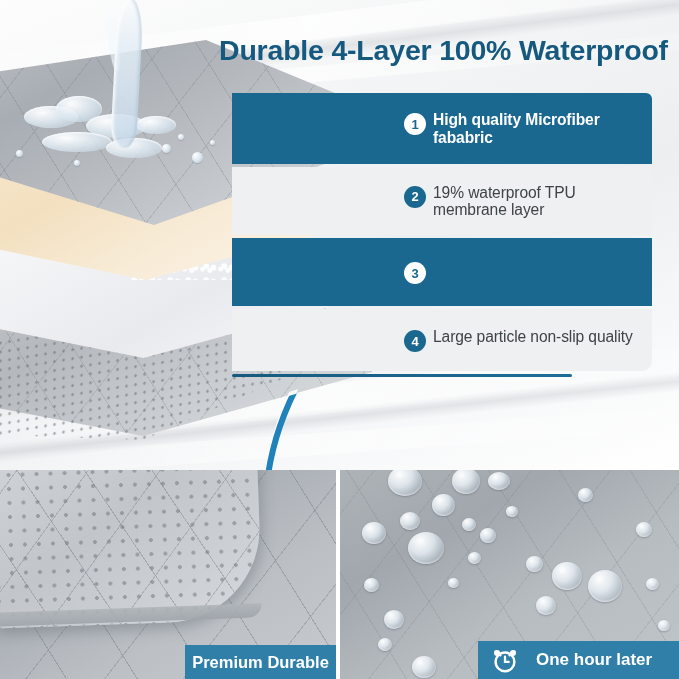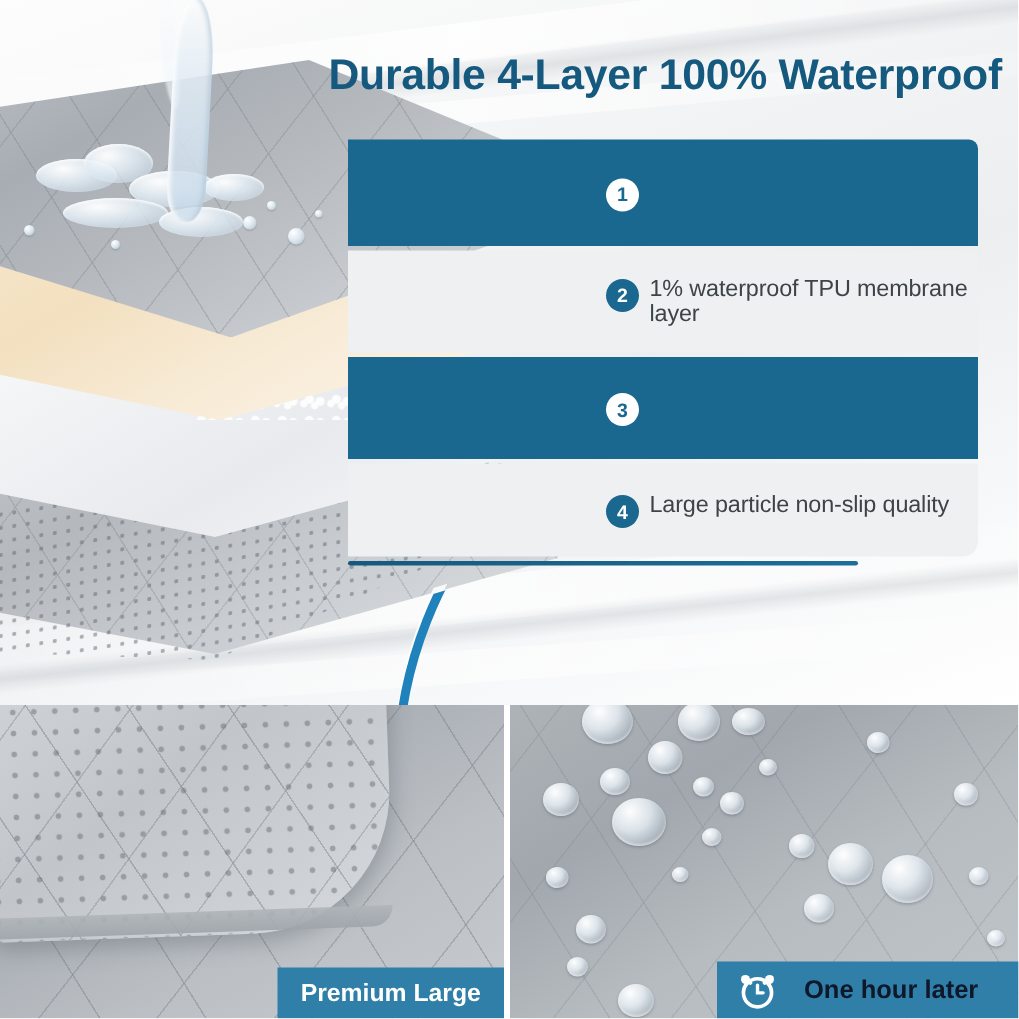--- a/index.html
+++ b/index.html
@@ -182,21 +182,21 @@
   .bead{position:absolute;border-radius:50%;
     background:radial-gradient(ellipse at 34% 28%, rgba(255,255,255,.98) 0%, rgba(231,239,245,.82) 40%, rgba(168,180,192,.55) 75%, rgba(140,152,164,.45) 100%);
     box-shadow:0 1px 2px rgba(90,100,110,.45), inset 0 -1px 2px rgba(255,255,255,.6);}
 
   
   .label-left{position:absolute;left:185px;top:645px;width:151px;height:34px;
     background:#2f7fa8;display:flex;align-items:center;justify-content:center;}
   .label-left span{color:#fff;font-size:16.5px;font-weight:bold;}
   .label-right{position:absolute;left:478px;top:641px;width:201px;height:38px;
     background:#2f7fa8;display:flex;align-items:center;padding-left:12px;}
-  .label-right .txt{color:#0f172a;font-size:17px;font-weight:bold;margin-left:16px;}
+  .label-right .txt{color:#ffffff;font-size:17px;font-weight:bold;margin-left:16px;}
   .clock{width:30px;height:30px;flex:0 0 30px;}
 </style>
 </head>
 <body>
 
 <div id="stage">
 
   <div class="top-section">
     <div class="streak s1"></div>
     <div class="streak s2"></div>
@@ -242,27 +242,28 @@
       </div>
     </div>
 
     <div class="title">Durable 4-Layer 100% Waterproof</div>
 
     <div class="bands">
 
       <div class="band b1 band-dark">
         <div class="bandlabel">
           <div class="num num-onDark">1</div>
+          <div class="ftext onDark">High quality Microfiber fababric</div>
         </div>
       </div>
 
       <div class="band b2 band-light">
         <div class="bandlabel">
           <div class="num num-onLight">2</div>
-          <div class="ftext onLight">1% waterproof TPU membrane layer</div>
+          <div class="ftext onLight">19% waterproof TPU membrane layer</div>
         </div>
       </div>
 
       <div class="band b3 band-dark">
         <div class="bandlabel">
           <div class="num num-onDark">3</div>
         </div>
       </div>
 
       <div class="band b4 band-light">
@@ -315,21 +316,21 @@
       <div class="bead" style="left:38px;top:168px;width:14px;height:13px;"></div>
       <div class="bead" style="left:72px;top:186px;width:24px;height:22px;"></div>
       <div class="bead" style="left:108px;top:108px;width:11px;height:10px;"></div>
       <div class="bead" style="left:166px;top:36px;width:12px;height:11px;"></div>
       <div class="bead" style="left:238px;top:18px;width:15px;height:14px;"></div>
       <div class="bead" style="left:318px;top:150px;width:12px;height:11px;"></div>
     </div>
   </div>
 
   <div class="label-left">
-    <span>Premium Large</span>
+    <span>Premium Durable</span>
   </div>
 
   <div class="label-right">
     <svg class="clock" viewBox="0 0 32 32">
       <circle cx="16" cy="18" r="10" fill="none" stroke="#ffffff" stroke-width="2.6"></circle>
       <path d="M6 7 L11 11 M26 7 L21 11" stroke="#ffffff" stroke-width="2.6" stroke-linecap="round"></path>
       <circle cx="7.5" cy="8.5" r="3.2" fill="#ffffff"></circle>
       <circle cx="24.5" cy="8.5" r="3.2" fill="#ffffff"></circle>
       <path d="M16 12.5 L16 18 L20 18" stroke="#ffffff" stroke-width="2.4" stroke-linecap="round" fill="none"></path>
     </svg>

